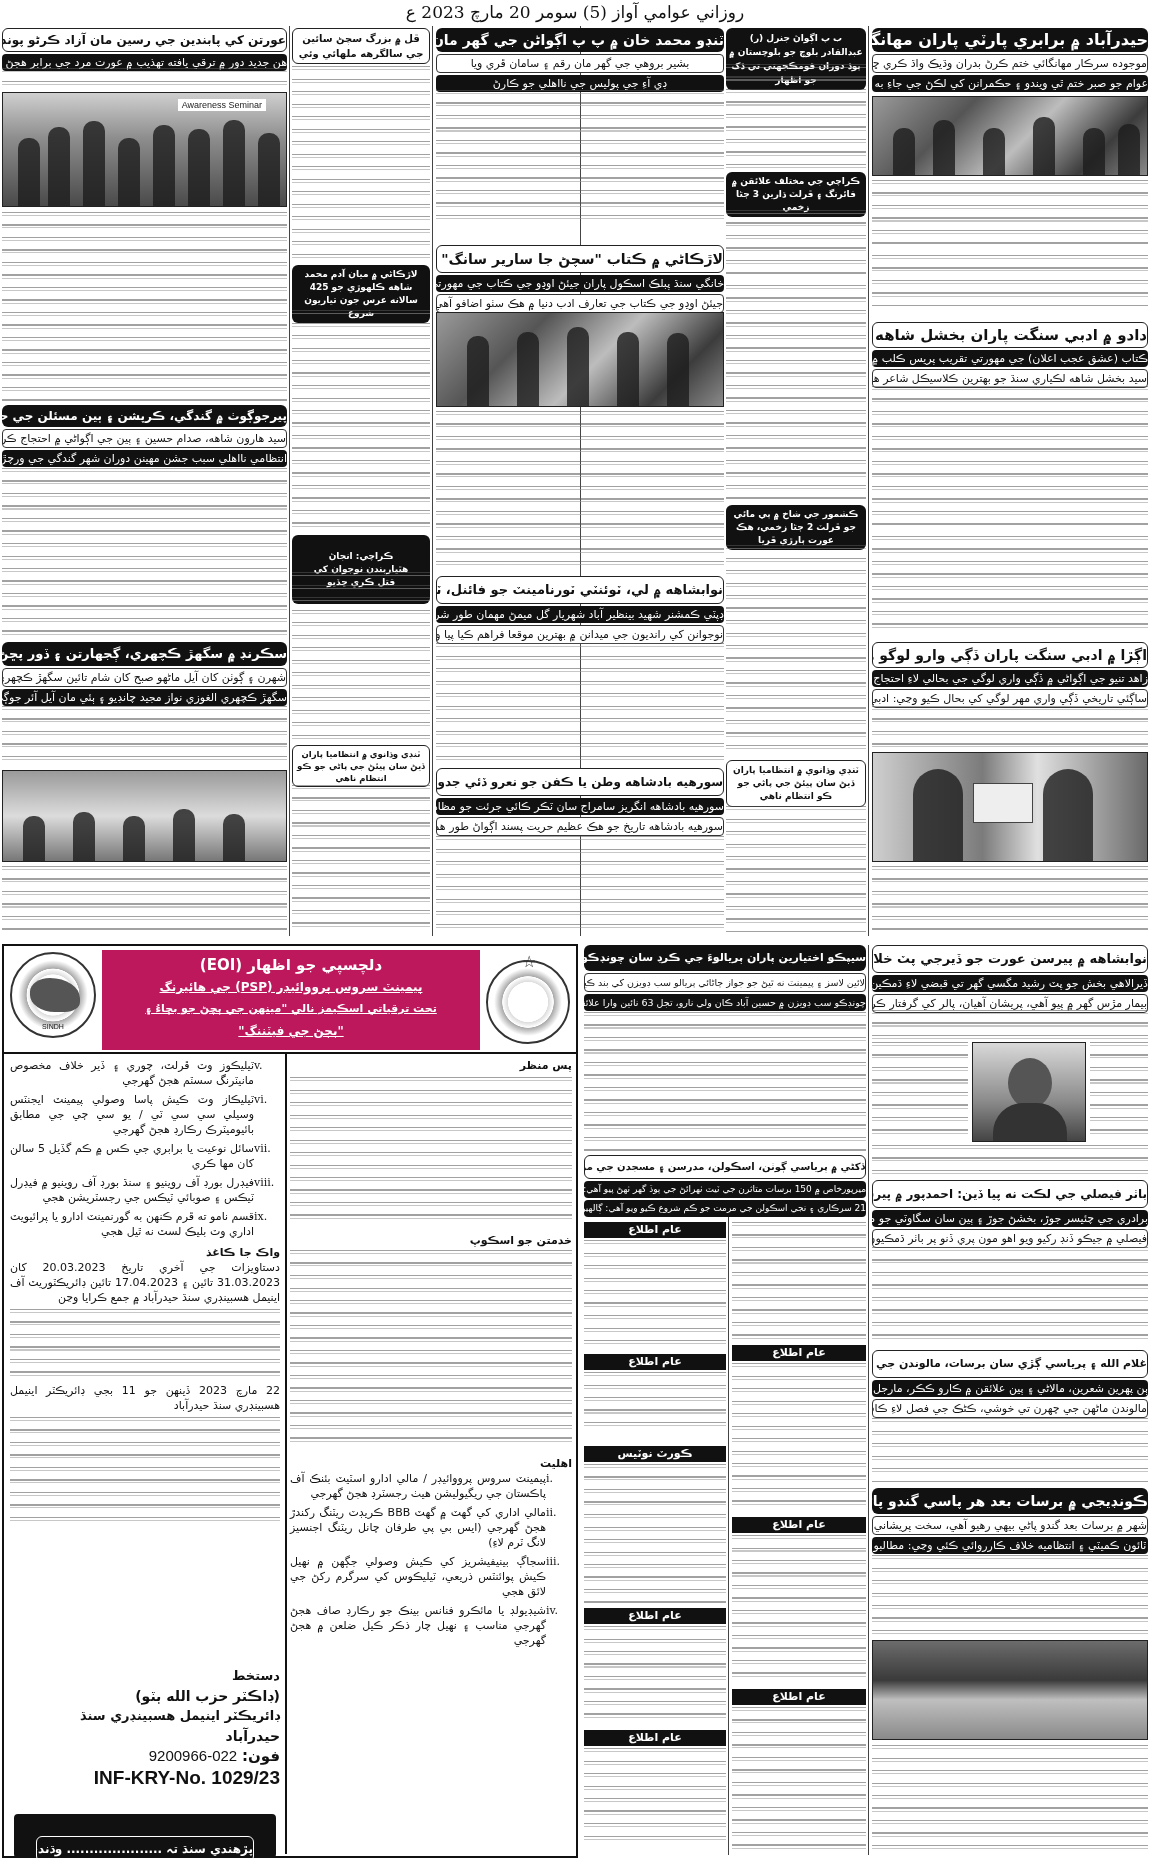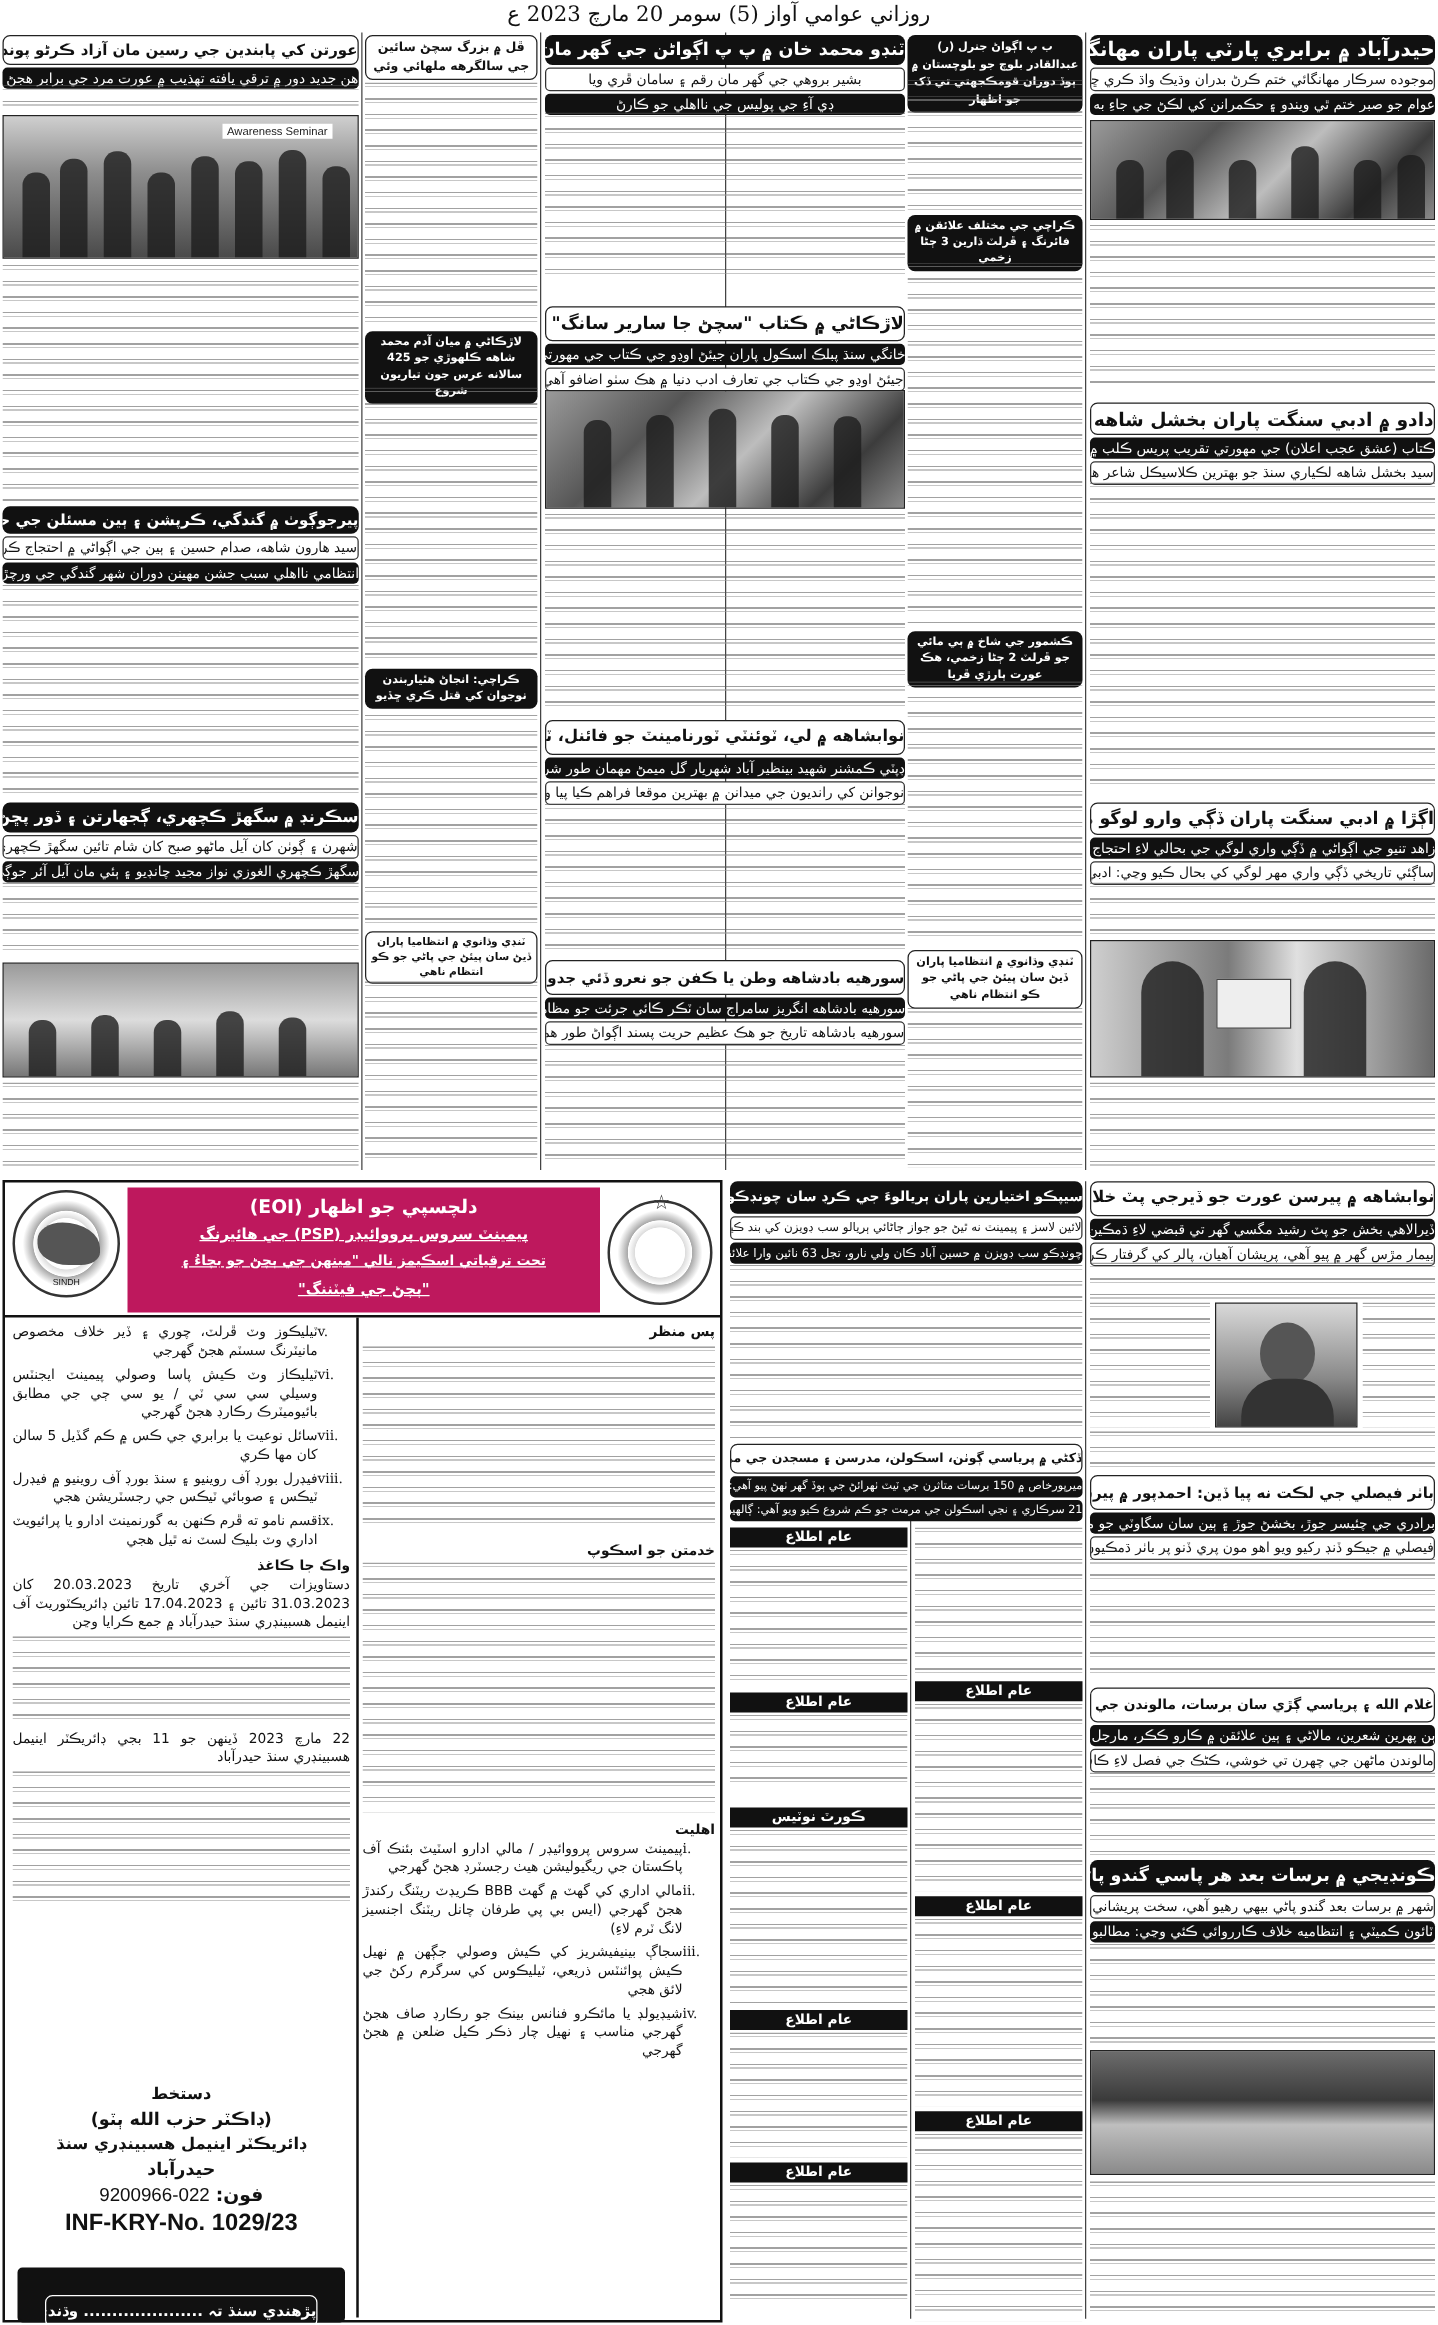--- a/index.html
+++ b/index.html
@@ -154,21 +154,21 @@
 <div class="abs body-text" style="left:292px; top:66px; width:138px; height:195px;">
     <span class="fill"></span>
   </div>
 <div class="abs" style="left:292px; top:265px; width:138px;">
   <div class="hl-black" style="font-size:9px; line-height:13px; white-space:normal; padding:3px;">لاڙڪاڻي ۾ ميان آدم محمد شاهه ڪلهوڙي جو 425 سالانه عرس جون تياريون شروع</div>
 </div>
 <div class="abs body-text" style="left:292px; top:310px; width:138px; height:220px;">
     <span class="fill"></span>
   </div>
 <div class="abs" style="left:292px; top:535px; width:138px;">
-  <div class="hl-black" style="font-size:9px; line-height:13px; white-space:normal; padding:3px;">ڪراچي: انجاڻ هٿياربندن نوجوان کي قتل ڪري ڇڏيو</div>
+  <div class="hl-black" style="font-size:9px; line-height:13px; white-space:normal; padding:15px;">ڪراچي: انجاڻ هٿياربندن نوجوان کي قتل ڪري ڇڏيو</div>
 </div>
 <div class="abs body-text" style="left:292px; top:572px; width:138px; height:170px;">
     <span class="fill"></span>
   </div>
 <div class="abs" style="left:292px; top:745px; width:138px;">
   <div class="hl-white" style="font-size:8.5px; line-height:12px; white-space:normal; padding:2px;">ٽنڊي وڌانوي ۾ انتظاميا پاران ڏيڻ سان پيئڻ جي پاڻي جو ڪو انتظام ناهي</div>
 </div>
 <div class="abs body-text" style="left:292px; top:785px; width:138px; height:150px;">
     <span class="fill"></span>
   </div>
@@ -404,21 +404,21 @@
     <div style="text-align:justify;">دستاويزات جي آخري تاريخ 20.03.2023 کان 31.03.2023 تائين ۽ 17.04.2023 تائين ڊائريڪٽوريٽ آف اينيمل هسبينڊري سنڌ حيدرآباد ۾ جمع ڪرايا وڃن</div>
     <div class="body-text" style="height:70px; margin-top:4px;">
         <span class="fill"></span>
       </div>
     <div style="text-align:justify; margin-top:4px;">22 مارچ 2023 ڏينهن جو 11 بجي ڊائريڪٽر اينيمل هسبينڊري سنڌ حيدرآباد</div>
     <div class="body-text" style="height:110px; margin-top:4px;">
         <span class="fill"></span>
       </div>
   </div>
 
-  <div class="abs" style="left:6px; top:720px; width:270px; text-align:center;">
+  <div class="abs" style="left:6px; top:720px; width:270px; text-align:right;">
     <div style="font-weight:bold; font-size:13px; line-height:20px;">دستخط</div>
     <div style="font-weight:bold; font-size:14px; line-height:20px;">(ڊاڪٽر حزب الله ٻٽو)</div>
     <div style="font-weight:bold; font-size:13px; line-height:20px;">ڊائريڪٽر اينيمل هسبينڊري سنڌ</div>
     <div style="font-weight:bold; font-size:14px; line-height:20px;">حيدرآباد</div>
     <div style="font-size:15px; line-height:20px;">
       <span style="font-weight:bold;">فون:</span>
       <span class="phone">022-9200966</span>
     </div>
     <div class="phone" style="font-weight:bold; font-size:19px; line-height:24px;">INF-KRY-No. 1029/23</div>
   </div>

